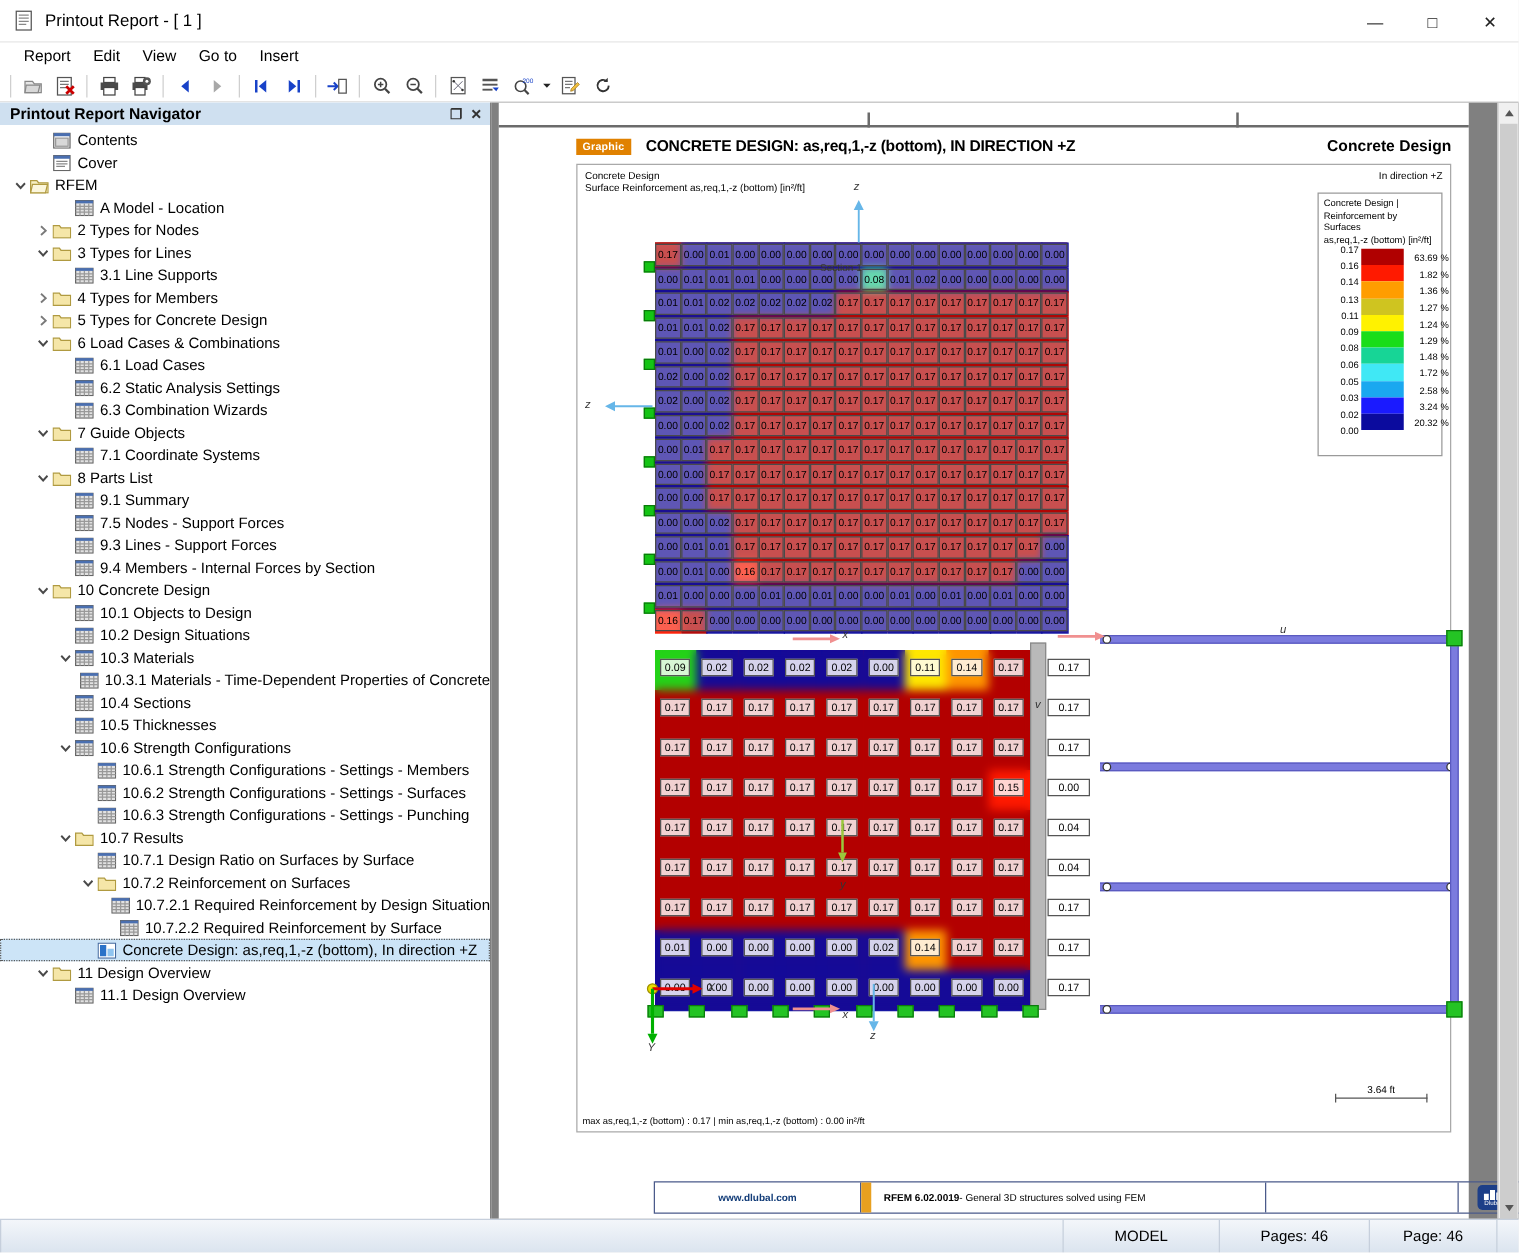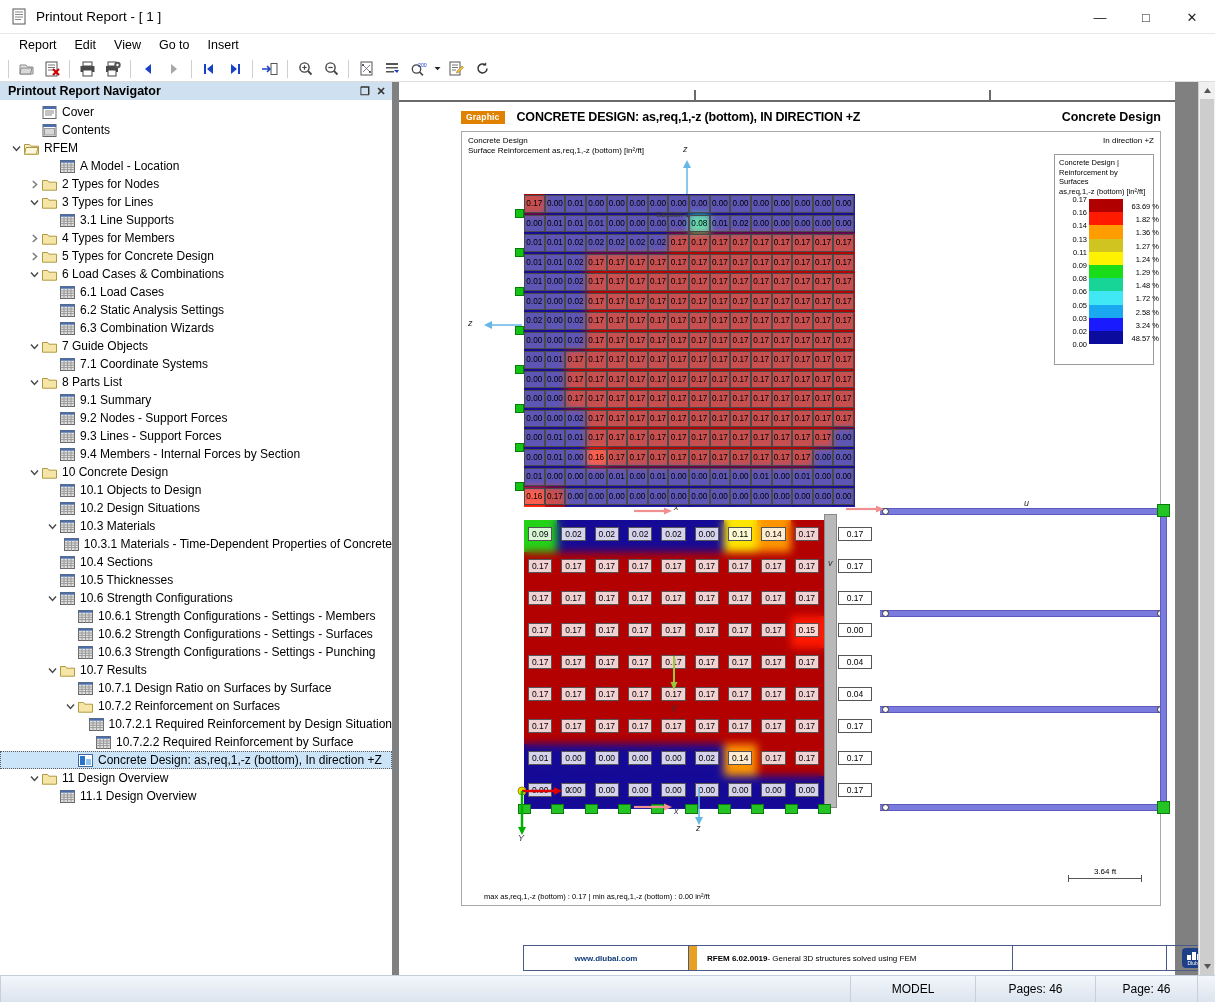--- a/index.html
+++ b/index.html
@@ -89,21 +89,21 @@
 
   .beam{ position:absolute; background:#7b7bde; border-top:1px solid #5a5ac0; border-bottom:1px solid #5a5ac0;}
   .jointW{ position:absolute; width:7px; height:7px; border-radius:50%; background:#fff; border:1px solid #333;}
   .sqsupport{ position:absolute; width:13px; height:13px; background:#24c424; border:1px solid #0c7a0c;}
 
   .axlabel{ position:absolute; font-size:9px; color:#333; font-style:italic;}
   .scalebar{ position:absolute; right:18px; bottom:26px; width:74px; text-align:center; font-size:8px;}
   .scaleline{ height:1px; background:#555; margin-top:2px; position:relative;}
   .scaleline:before,.scaleline:after{ content:""; position:absolute; top:-3px; width:1px; height:7px; background:#555;}
   .scaleline:before{ left:0;} .scaleline:after{ right:0;}
-  .minmax{ position:absolute; left:22px; bottom:4px; font-size:7.5px;}
+  .minmax{ position:absolute; left:4px; bottom:4px; font-size:7.5px;}
 
   .footer{ position:absolute; left:62px; top:835px; width:700px; height:26px; display:flex; align-items:stretch; border:1px solid #4a5a8a;}
   .f1{ width:165px; display:flex; align-items:center; justify-content:center; font-size:8px; font-weight:bold; color:#123c78; border-right:1px solid #4a5a8a;}
   .forange{ width:8px; background:#e8a020;}
   .f2{ flex:1; display:flex; align-items:center; padding-left:10px; font-size:8px;}
   .f2 b{ font-weight:bold;}
   .f3{ width:155px; border-left:1px solid #4a5a8a; border-right:1px solid #4a5a8a;}
   .f4{ width:55px; display:flex; align-items:center; justify-content:center;}
   .dlogo{ width:26px; height:20px; border-radius:4px; background:#1d3f88; color:#fff; font-size:5px;
           display:flex; flex-direction:column; align-items:center; justify-content:center;}
@@ -281,35 +281,35 @@
       <span class="hbtn">❐</span>
       <span class="hbtn">✕</span>
     </div>
     <div class="tree" id="tree">
         <div class="tnode">
           <span style="width: 26px; flex: 0 0 auto;"></span>
           <span class="tw"></span>
           <span class="ticon"><svg width="15" height="13" viewBox="0 0 15 13">
               <rect x="1" y="0.5" width="13" height="12" fill="#fff" stroke="#666"></rect>
               <rect x="1" y="0.5" width="13" height="2.5" fill="#4a6fb0"></rect>
+              <rect x="2.5" y="4.5" width="10" height="6.5" fill="#d8d8d8" stroke="#999"></rect>
+            </svg></span>
+          <span class="tlabel">Contents</span>
+        </div>
+        <div class="tnode">
+          <span style="width: 26px; flex: 0 0 auto;"></span>
+          <span class="tw"></span>
+          <span class="ticon"><svg width="15" height="13" viewBox="0 0 15 13">
+              <rect x="1" y="0.5" width="13" height="12" fill="#fff" stroke="#666"></rect>
+              <rect x="1" y="0.5" width="13" height="2.5" fill="#4a6fb0"></rect>
               <line x1="3" y1="5" x2="12" y2="5" stroke="#888"></line>
               <line x1="3" y1="7" x2="12" y2="7" stroke="#888"></line>
               <line x1="3" y1="9" x2="10" y2="9" stroke="#888"></line>
             </svg></span>
           <span class="tlabel">Cover</span>
-        </div>
-        <div class="tnode">
-          <span style="width: 26px; flex: 0 0 auto;"></span>
-          <span class="tw"></span>
-          <span class="ticon"><svg width="15" height="13" viewBox="0 0 15 13">
-              <rect x="1" y="0.5" width="13" height="12" fill="#fff" stroke="#666"></rect>
-              <rect x="1" y="0.5" width="13" height="2.5" fill="#4a6fb0"></rect>
-              <rect x="2.5" y="4.5" width="10" height="6.5" fill="#d8d8d8" stroke="#999"></rect>
-            </svg></span>
-          <span class="tlabel">Contents</span>
         </div>
         <div class="tnode">
           <span style="width: 8px; flex: 0 0 auto;"></span>
           <span class="tw">
             <svg width="9" height="9" viewBox="0 0 9 9">
               <path d="M1 2.6l3.5 3.8L8 2.6" fill="none" stroke="#4a4a4a" stroke-width="1.5"></path>
             </svg>
           </span>
           <span class="ticon"><svg width="15" height="13" viewBox="0 0 15 13">
               <path d="M0.5 2.5h5l1.3 1.7h7.7v8H0.5z" fill="#f7efc2" stroke="#b09a40"></path>
@@ -528,21 +528,21 @@
               <rect x="0.5" y="0.5" width="14" height="2.2" fill="#4a6fb0"></rect>
               <g stroke="#999">
                 <line x1="0.5" y1="5" x2="14.5" y2="5"></line>
                 <line x1="0.5" y1="7.3" x2="14.5" y2="7.3"></line>
                 <line x1="0.5" y1="9.6" x2="14.5" y2="9.6"></line>
                 <line x1="4" y1="2.7" x2="4" y2="12.5"></line>
                 <line x1="7.5" y1="2.7" x2="7.5" y2="12.5"></line>
                 <line x1="11" y1="2.7" x2="11" y2="12.5"></line>
               </g>
             </svg></span>
-          <span class="tlabel">9.2 Nodes - Support Forces</span>
+          <span class="tlabel">7.5 Nodes - Support Forces</span>
         </div>
         <div class="tnode">
           <span style="width: 44px; flex: 0 0 auto;"></span>
           <span class="tw"></span>
           <span class="ticon"><svg width="15" height="13" viewBox="0 0 15 13">
               <rect x="0.5" y="0.5" width="14" height="12" fill="#e2e2e2" stroke="#666"></rect>
               <rect x="0.5" y="0.5" width="14" height="2.2" fill="#4a6fb0"></rect>
               <g stroke="#999">
                 <line x1="0.5" y1="5" x2="14.5" y2="5"></line>
                 <line x1="0.5" y1="7.3" x2="14.5" y2="7.3"></line>
@@ -921,21 +921,21 @@
                 <div class="lpct" style="top: 69px;">1.29 %</div>
                 <div class="lband" style="top: 79.2px; height: 13.2px; background: rgb(23, 213, 150);"></div>
                 <div class="lpct" style="top: 82.2px;">1.48 %</div>
                 <div class="lband" style="top: 92.4px; height: 13.2px; background: rgb(64, 232, 245);"></div>
                 <div class="lpct" style="top: 95.4px;">1.72 %</div>
                 <div class="lband" style="top: 105.6px; height: 13.2px; background: rgb(26, 168, 240);"></div>
                 <div class="lpct" style="top: 108.6px;">2.58 %</div>
                 <div class="lband" style="top: 118.8px; height: 13.2px; background: rgb(26, 26, 255);"></div>
                 <div class="lpct" style="top: 121.8px;">3.24 %</div>
                 <div class="lband" style="top: 132px; height: 13.2px; background: rgb(11, 11, 158);"></div>
-                <div class="lpct" style="top: 135px;">48.57 %</div>
+                <div class="lpct" style="top: 135px;">20.32 %</div>
                 <div class="lval" style="top: -4px;">0.17</div>
                 <div class="lval" style="top: 9.2px;">0.16</div>
                 <div class="lval" style="top: 22.4px;">0.14</div>
                 <div class="lval" style="top: 35.6px;">0.13</div>
                 <div class="lval" style="top: 48.8px;">0.11</div>
                 <div class="lval" style="top: 62px;">0.09</div>
                 <div class="lval" style="top: 75.2px;">0.08</div>
                 <div class="lval" style="top: 88.4px;">0.06</div>
                 <div class="lval" style="top: 101.6px;">0.05</div>
                 <div class="lval" style="top: 114.8px;">0.03</div>

